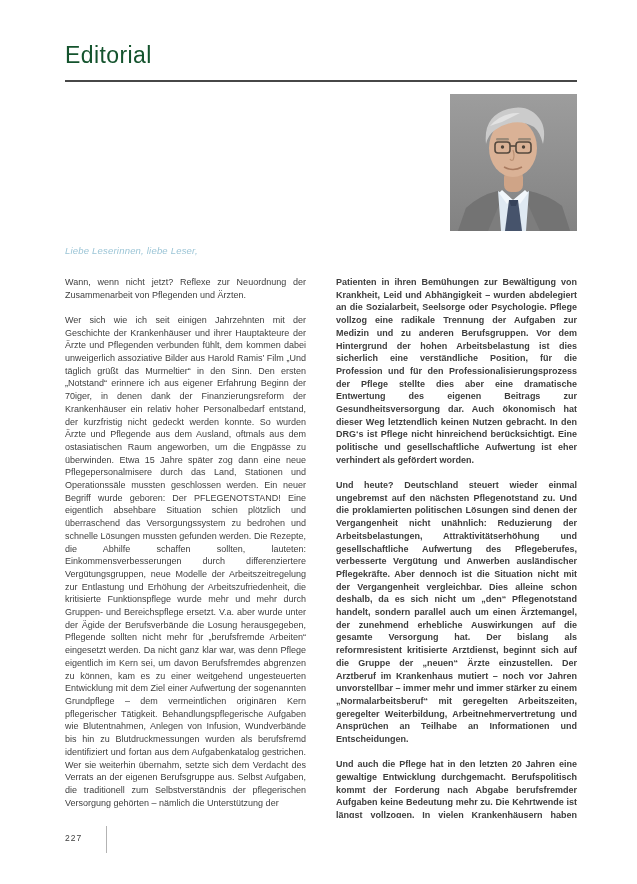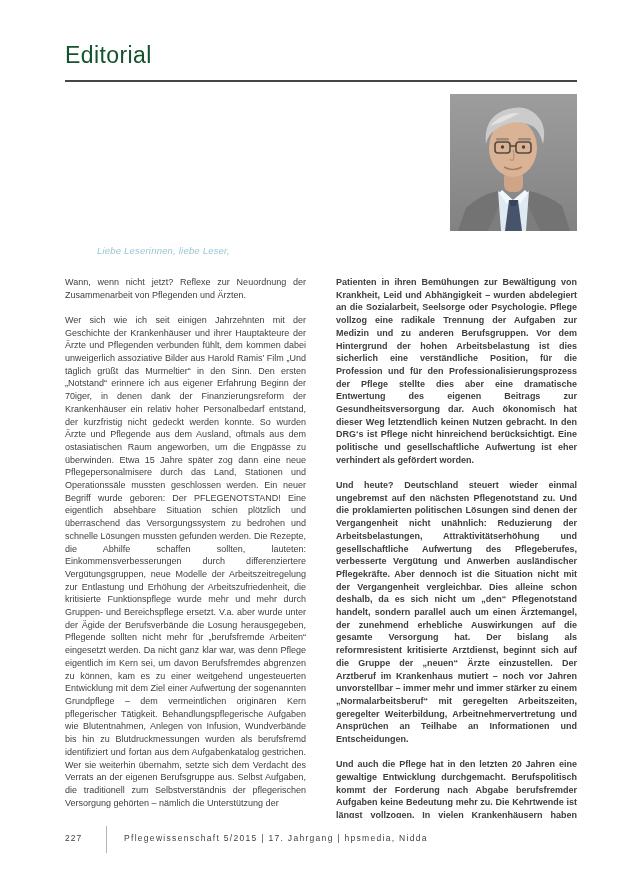--- a/index.html
+++ b/index.html
@@ -82,33 +82,32 @@
       <line x1="60" y1="52" x2="66" y2="52" stroke="#55493e" stroke-width="1.6"></line>
 
       <circle cx="52.5" cy="53" r="1.7" fill="#4a3f35"></circle>
       <circle cx="73.5" cy="53" r="1.7" fill="#4a3f35"></circle>
 
       <path d="M63,56 Q65,62 63,66 Q61,67 60,65" fill="none" stroke="#b98f72" stroke-width="1.2"></path>
       <path d="M54,73 Q63,78 72,73" fill="none" stroke="#a97b60" stroke-width="1.5"></path>
     </svg>
   </div>
 
-  <p class="greeting" style="color: rgb(156, 197, 214); margin-left: 32px;">Liebe Leserinnen, liebe Leser,</p>
+  <p class="greeting" style="color: rgb(156, 197, 214);">Liebe Leserinnen, liebe Leser,</p>
 
   <div class="columns">
     <div class="col" style="color: rgb(62, 62, 62);">
       <p>Wann, wenn nicht jetzt? Reflexe zur Neuordnung der Zusammenarbeit von Pflegenden und Ärzten.</p>
       <p>Wer sich wie ich seit einigen Jahrzehnten mit der Geschichte der Krankenhäuser und ihrer Hauptakteure der Ärzte und Pflegenden verbunden fühlt, dem kommen dabei unweigerlich assoziative Bilder aus Harold Ramis’ Film „Und täglich grüßt das Murmeltier“ in den Sinn. Den ersten „Notstand“ erinnere ich aus eigener Erfahrung Beginn der 70iger, in denen dank der Finanzierungsreform der Krankenhäuser ein relativ hoher Personalbedarf entstand, der kurzfristig nicht gedeckt werden konnte. So wurden Ärzte und Pflegende aus dem Ausland, oftmals aus dem ostasiatischen Raum angeworben, um die Engpässe zu überwinden. Etwa 15 Jahre später zog dann eine neue Pflegepersonalmisere durch das Land, Stationen und Operationssäle mussten geschlossen werden. Ein neuer Begriff wurde geboren: Der PFLEGENOTSTAND! Eine eigentlich absehbare Situation schien plötzlich und überraschend das Versorgungssystem zu bedrohen und schnelle Lösungen mussten gefunden werden. Die Rezepte, die Abhilfe schaffen sollten, lauteten: Einkommensverbesserungen durch differenziertere Vergütungsgruppen, neue Modelle der Arbeitszeitregelung zur Entlastung und Erhöhung der Arbeitszufriedenheit, die kritisierte Funktionspflege wurde mehr und mehr durch Gruppen- und Bereichspflege ersetzt. V.a. aber wurde unter der Ägide der Berufsverbände die Losung herausgegeben, Pflegende sollten nicht mehr für „berufsfremde Arbeiten“ eingesetzt werden. Da nicht ganz klar war, was denn Pflege eigentlich im Kern sei, um davon Berufsfremdes abgrenzen zu können, kam es zu einer weitgehend ungesteuerten Entwicklung mit dem Ziel einer Aufwertung der sogenannten Grundpflege – dem vermeintlichen originären Kern pflegerischer Tätigkeit. Behandlungspflegerische Aufgaben wie Blutentnahmen, Anlegen von Infusion, Wundverbände bis hin zu Blutdruckmessungen wurden als berufsfremd identifiziert und fortan aus dem Aufgabenkatalog gestrichen. Wer sie weiterhin übernahm, setzte sich dem Verdacht des Verrats an der eigenen Berufsgruppe aus. Selbst Aufgaben, die traditionell zum Selbstverständnis der pflegerischen Versorgung gehörten – nämlich die Unterstützung der</p>
     </div>
     <div class="col" style="color: rgb(62, 62, 62); font-weight: bold;">
       <p>Patienten in ihren Bemühungen zur Bewältigung von Krankheit, Leid und Abhängigkeit – wurden abdelegiert an die Sozialarbeit, Seelsorge oder Psychologie. Pflege vollzog eine radikale Trennung der Aufgaben zur Medizin und zu anderen Berufsgruppen. Vor dem Hintergrund der hohen Arbeitsbelastung ist dies sicherlich eine verständliche Position, für die Profession und für den Professionalisierungsprozess der Pflege stellte dies aber eine dramatische Entwertung des eigenen Beitrags zur Gesundheitsversorgung dar. Auch ökonomisch hat dieser Weg letztendlich keinen Nutzen gebracht. In den DRG‘s ist Pflege nicht hinreichend berücksichtigt. Eine politische und gesellschaftliche Aufwertung ist eher verhindert als gefördert worden.</p>
       <p>Und heute? Deutschland steuert wieder einmal ungebremst auf den nächsten Pflegenotstand zu. Und die proklamierten politischen Lösungen sind denen der Vergangenheit nicht unähnlich: Reduzierung der Arbeitsbelastungen, Attraktivitätserhöhung und gesellschaftliche Aufwertung des Pflegeberufes, verbesserte Vergütung und Anwerben ausländischer Pflegekräfte. Aber dennoch ist die Situation nicht mit der Vergangenheit vergleichbar. Dies alleine schon deshalb, da es sich nicht um „den“ Pflegenotstand handelt, sondern parallel auch um einen Ärztemangel, der zunehmend erhebliche Auswirkungen auf die gesamte Versorgung hat. Der bislang als reformresistent kritisierte Arztdienst, beginnt sich auf die Gruppe der „neuen“ Ärzte einzustellen. Der Arztberuf im Krankenhaus mutiert – noch vor Jahren unvorstellbar – immer mehr und immer stärker zu einem „Normalarbeitsberuf“ mit geregelten Arbeitszeiten, geregelter Weiterbildung, Arbeitnehmervertretung und Ansprüchen an Teilhabe an Informationen und Entscheidungen.</p>
       <p>Und auch die Pflege hat in den letzten 20 Jahren eine gewaltige Entwicklung durchgemacht. Berufspolitisch kommt der Forderung nach Abgabe berufsfremder Aufgaben keine Bedeutung mehr zu. Die Kehrtwende ist längst vollzogen. In vielen Krankenhäusern haben Projekte, teils unter wissenschaftlicher Begleitung, zur „Redelegation“ vermeintlich ärztlicher Aufgaben stattgefunden. Die Akademisierung der Pflege hat heute mit</p>
     </div>
   </div>
 
   <div class="footer">
     <span class="page-number">227</span>
     <span class="footer-divider"></span>
-    <span class="journal-line">Pflegewissenschaft 5/2015 | 17. Jahrgang | hpsmedia, Nidda</span>
   </div>
 
 </div>
 
 </body></html>

